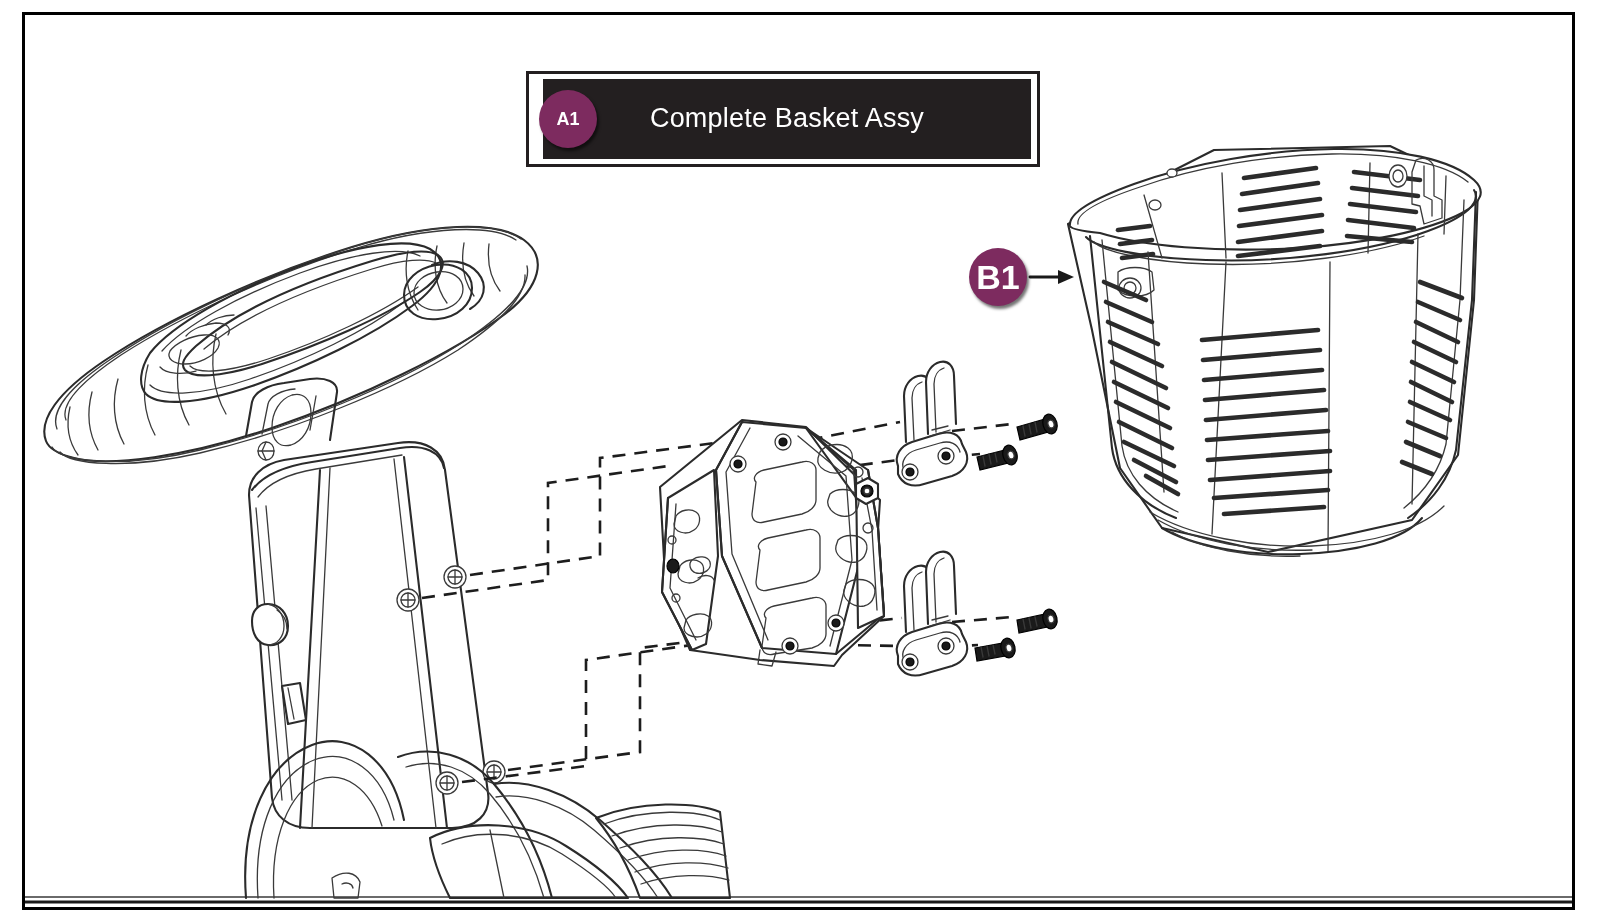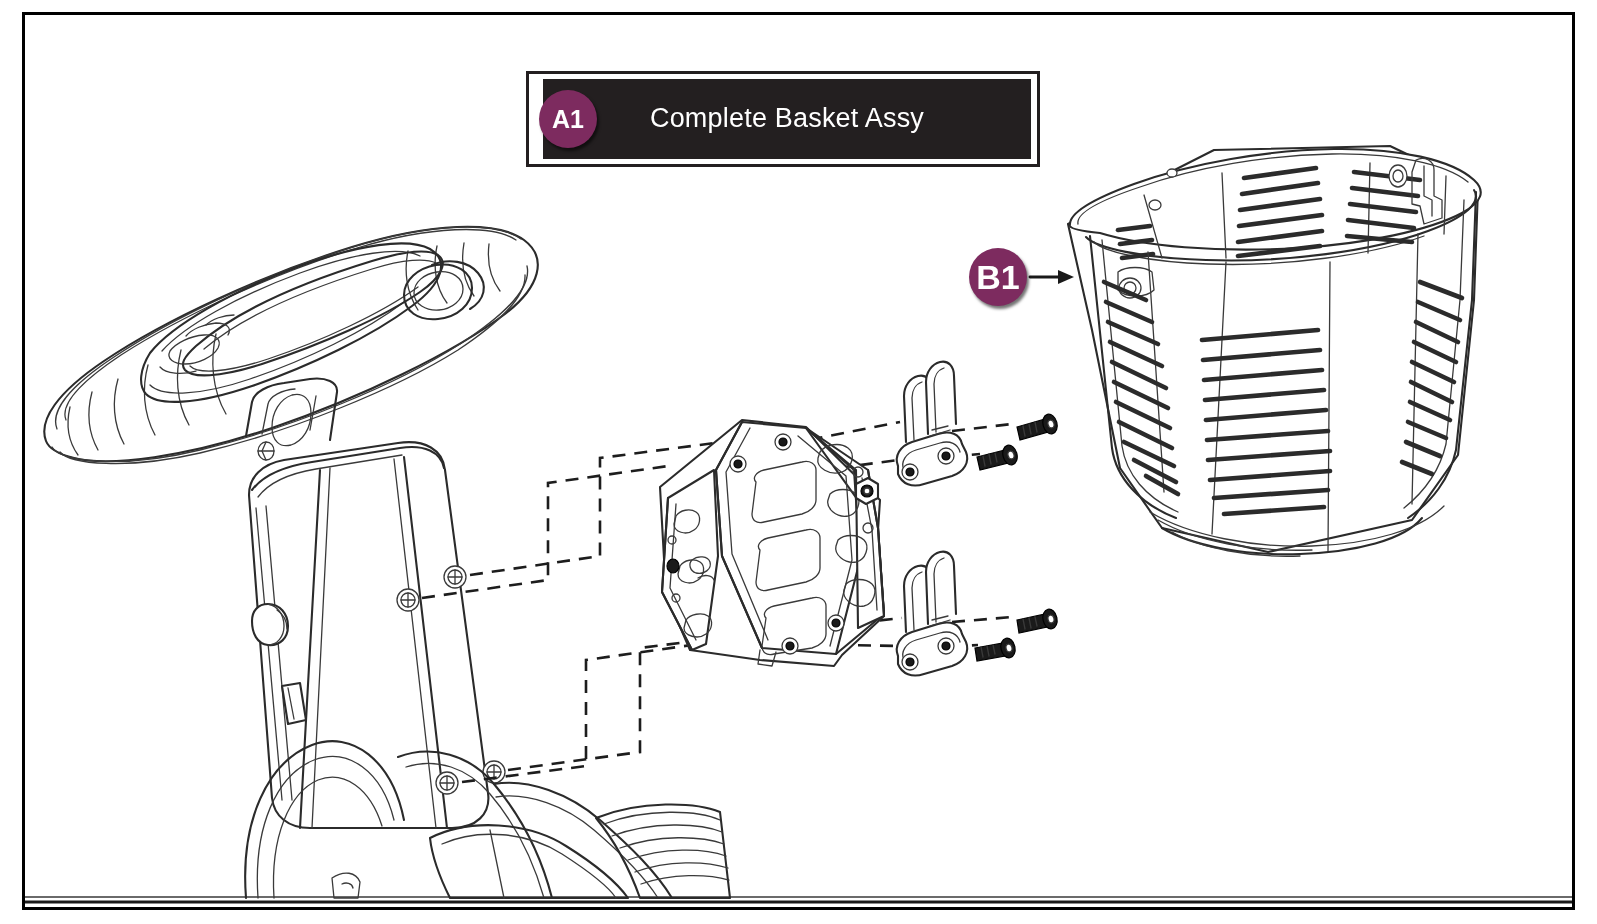--- a/index.html
+++ b/index.html
@@ -84,21 +84,21 @@
     justify-content: center;
     font-weight: bold;
     box-shadow: 2px 3px 3px rgba(0,0,0,0.55);
     box-sizing: border-box;
   }
   #badge-a1 {
     left: 539px;
     top: 90px;
     width: 58px;
     height: 58px;
-    font-size: 25px;
+    font-size: 18px;
   }
   #badge-b1 {
     left: 969px;
     top: 248px;
     width: 58px;
     height: 58px;
     font-size: 34px;
   }
 </style>
 </head>

